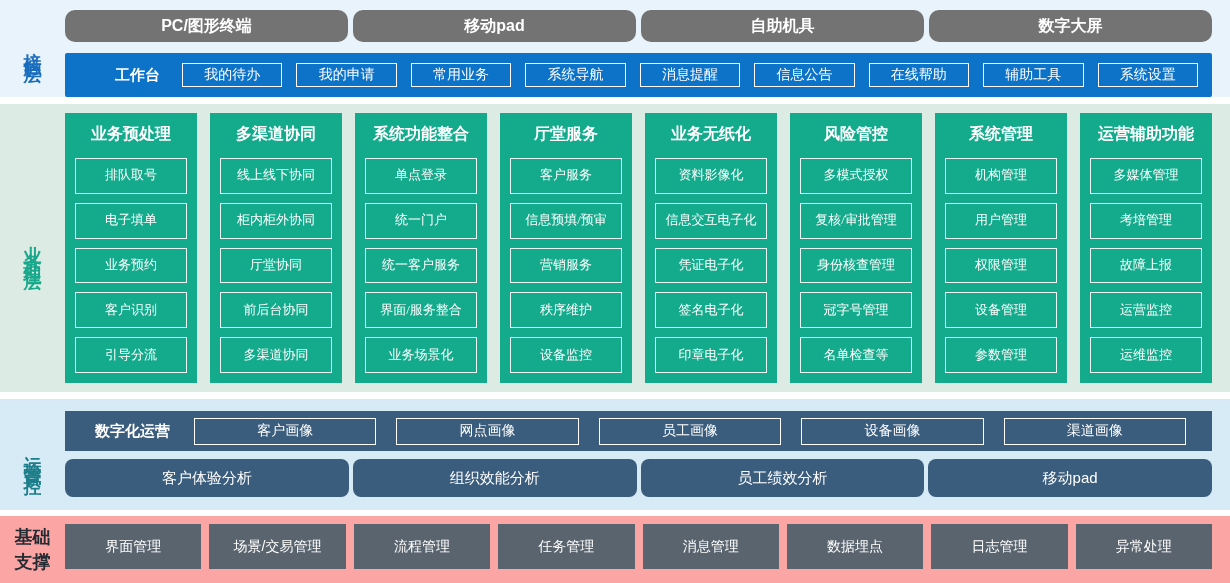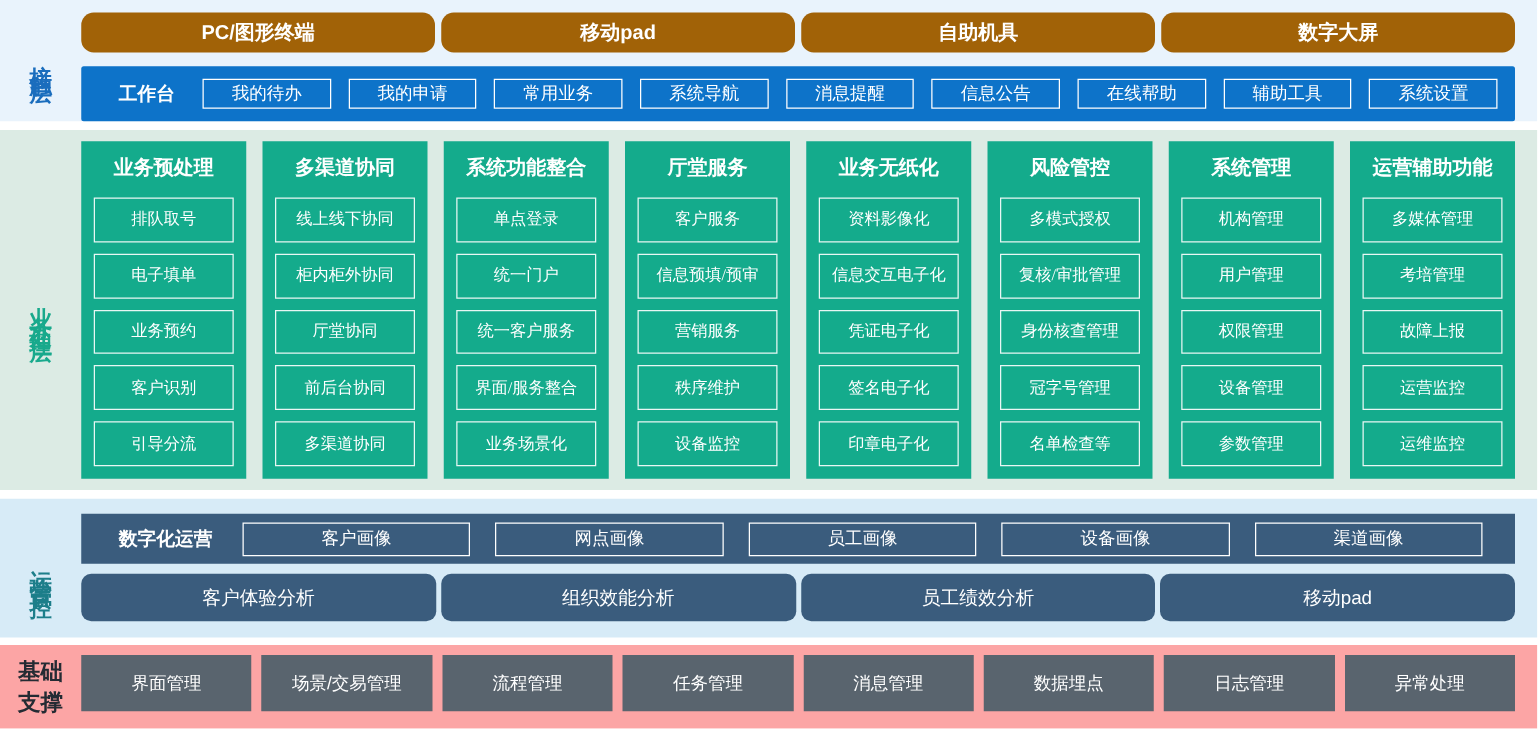--- a/index.html
+++ b/index.html
@@ -16,24 +16,24 @@
   .v-label { writing-mode: vertical-lr; text-orientation: upright; font-weight: bold; font-size: 18px; letter-spacing: 7px; }
   .lbl-contact   { color: #1a6dbd; }
   .lbl-business  { color: #18a98c; }
   .lbl-ops       { color: #1c7e8a; }
   .h-label { font-weight: bold; font-size: 18px; color: #242b33; width: 2.3em; text-align: center; line-height: 1.35; }
 
   .band-body { flex: 1; padding-right: 18px; display: flex; flex-direction: column; }
 
   
   .terminal-row { display: flex; gap: 5px; margin-top: 10px; height: 36px; }
-  .terminal-btn { flex: 1; background: #a16207; border-radius: 10px; color: #fff; font-weight: bold;
+  .terminal-btn { flex: 1; background: #737373; border-radius: 10px; color: #fff; font-weight: bold;
                   font-size: 16px; display: flex; align-items: center; justify-content: center; cursor: pointer; }
   .workbench-bar { margin-top: 11px; height: 49px; background: #0d73c9; border-radius: 2px;
-                   display: flex; align-items: center; }
+                   display: flex; align-items: center; padding-left: 20px; }
   .wb-label { color: #fff; font-weight: bold; font-size: 15px; margin: 0 22px 0 30px; white-space: nowrap; }
   .wb-items { flex: 1; display: flex; gap: 14px; margin-right: 14px; }
   .wb-item { flex: 1; border: 1px solid #fff; color: #fff; font-size: 14px; height: 24px;
              display: flex; align-items: center; justify-content: center; white-space: nowrap; cursor: pointer; }
 
   
   .cols { flex-direction: row; gap: 13px; padding-top: 9px; padding-bottom: 9px; }
   .col { flex: 1; background: #14ab8c; padding: 6px 10px 10px; display: flex; flex-direction: column; }
   .col-title { color: #fff; font-weight: bold; font-size: 16px; text-align: center; height: 30px;
                display: flex; align-items: center; justify-content: center; white-space: nowrap; }

